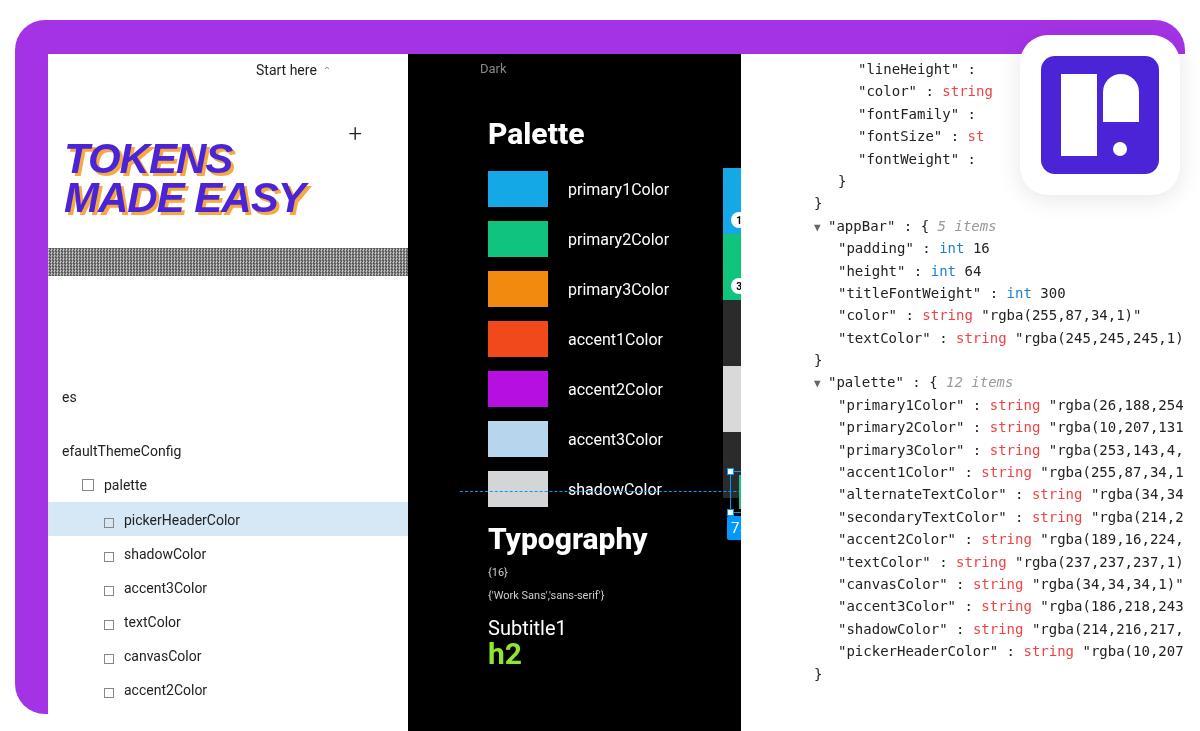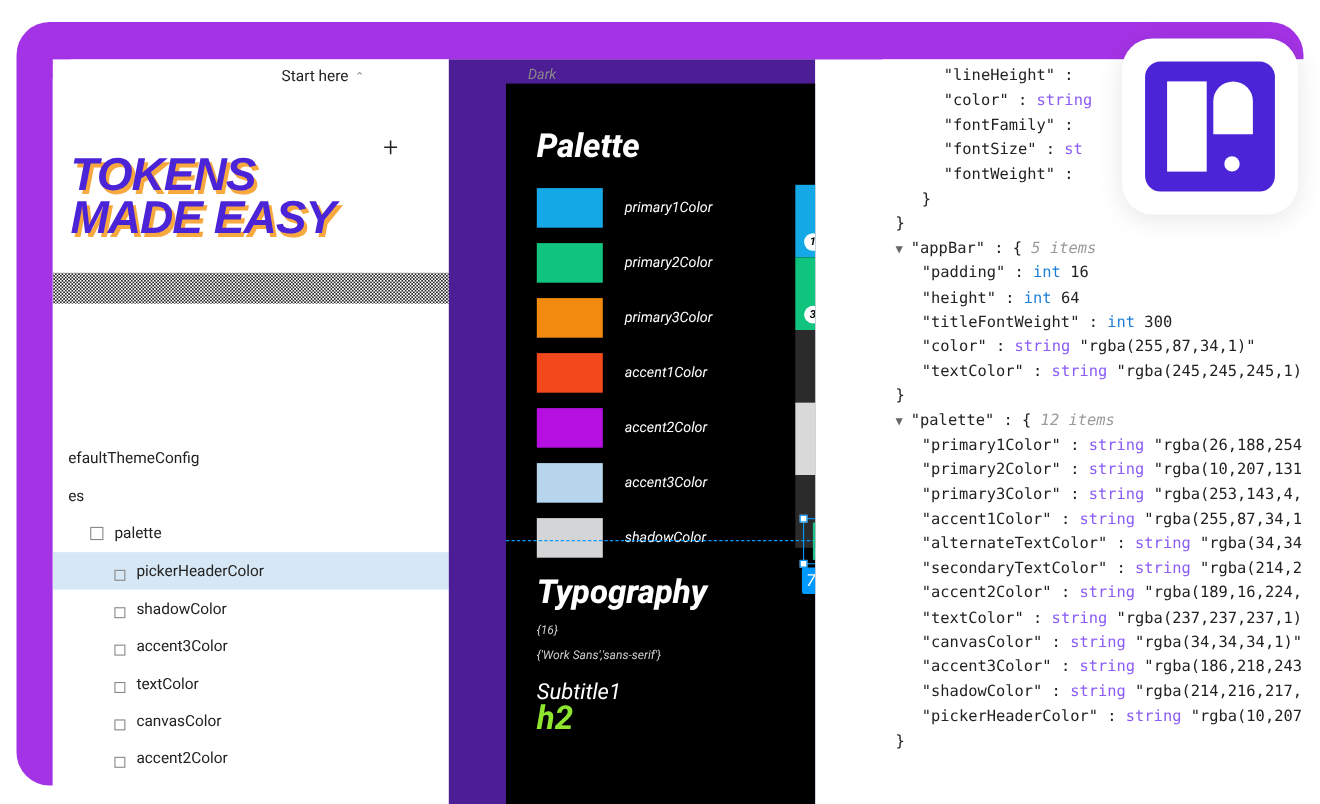--- a/index.html
+++ b/index.html
@@ -158,23 +158,22 @@
   .layer-icon-small {
     width: 10px; height: 10px; border: 1px solid #888;
   }
   
   .canvas-area {
     position: absolute;
     top: 54px;
     left: 408px;
     width: 333px;
     height: 677px;
-    background: #4c1d95;
+    background: #000000;
     overflow: hidden;
-    font-style: italic;
   }
   .canvas-label {
     position: absolute;
     top: 7px;
     left: 72px;
     font-size: 13px;
     color: #888;
   }
   .artboard {
     position: absolute;
@@ -185,21 +184,21 @@
     background: #000;
     color: #fff;
     padding: 40px 28px;
   }
   .ab-h { font-size: 30px; font-weight: 800; margin-bottom: 20px; }
   .swatch-row {
     display: flex;
     align-items: center;
     gap: 20px;
     margin-bottom: 14px;
-    font-size: 13px;
+    font-size: 16px;
   }
   .swatch {
     width: 60px;
     height: 36px;
   }
   .chip-stack {
     position: absolute;
     top: 92px;
     right: -1px;
     width: 80px;
@@ -301,21 +300,21 @@
     font-size: 14px;
     line-height: 1.6;
     padding: 4px 0 0 12px;
     overflow: hidden;
     color: #222;
   }
   .code-line { white-space: nowrap; }
   .key { color: #222; }
   .punct { color: #222; }
   .type-int { color: #1e7fd6; text-align: right; }
-  .type-str { color: #8b5cf6; margin-top: 40px; }
+  .type-str { color: #ef4444; margin-top: 40px; }
   .val-str { color: #222; }
   .meta-count { color: #9a9a9a; font-style: italic; }
   .caret { color: #666; margin-right: 2px; font-size: 11px; display: inline-block; width: 12px; }
   .indent1 { padding-left: 24px; }
   .indent2 { padding-left: 44px; }
 </style>
 </head>
 <body>
 
 <div class="purple-frame"></div>
@@ -327,25 +326,25 @@
     <span class="chevron">⌃</span>
   </div>
   <div class="plus-icon">+</div>
   <div class="hero-title">
     <span>TOKENS</span><br>
     <span>MADE EASY</span>
   </div>
   <div class="noise-strip"></div>
 
   <div class="layers-list">
+    <div class="layer-row lv1">
+      <span>es</span>
+    </div>
     <div class="layer-row lv1" style="margin-top:20px;">
       <span>efaultThemeConfig</span>
-    </div>
-    <div class="layer-row lv1">
-      <span>es</span>
     </div>
     <div class="layer-row lv2">
       <span class="layer-icon-frame"></span>
       <span>palette</span>
     </div>
     <div id="layer-items">
         <div class="layer-row lv3 selected">
           <span class="layer-icon-small"></span>
           <span>pickerHeaderColor</span>
         </div>

